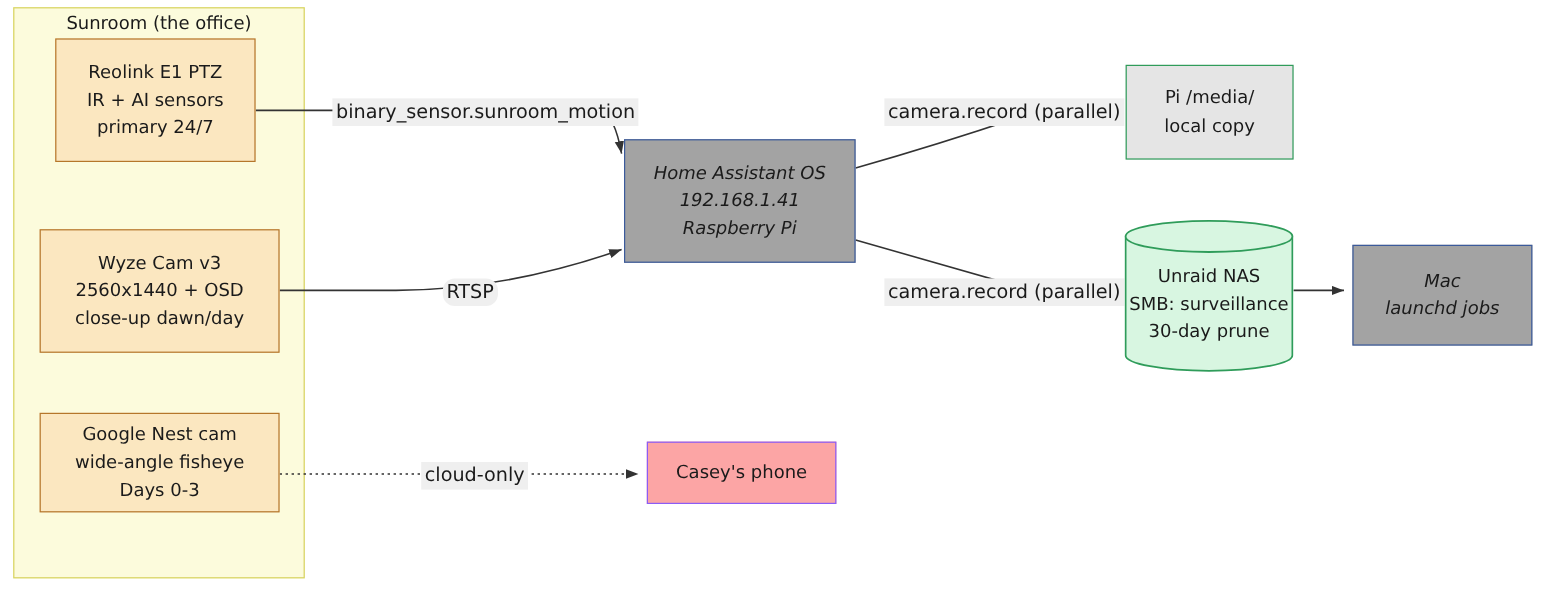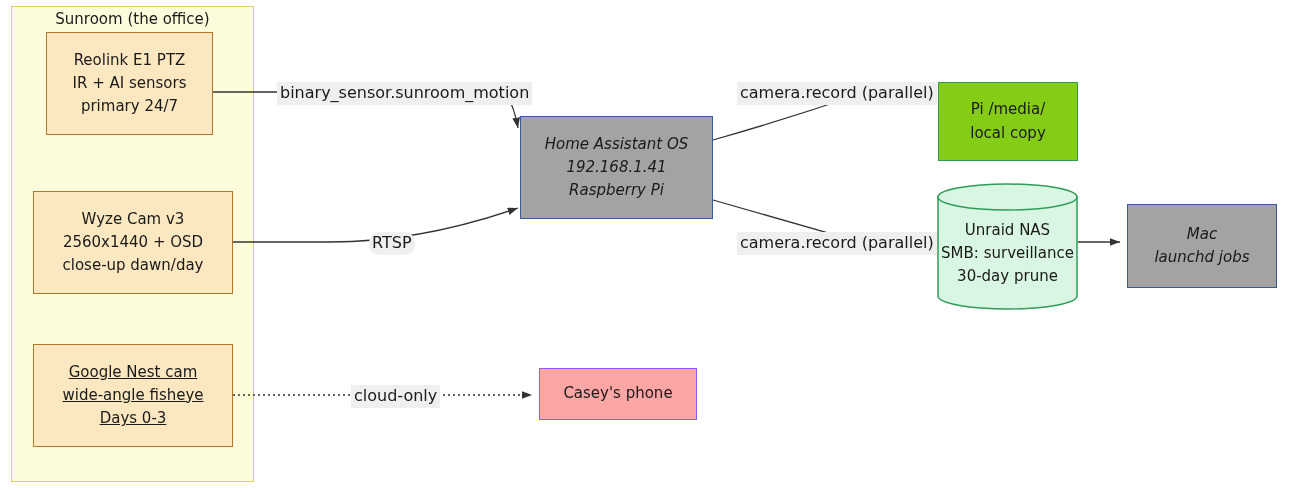--- a/index.html
+++ b/index.html
@@ -59,36 +59,35 @@
     color: #1a1a1a;
   }
 
   
   .cam {
     background: #fbe7c0;
     border: 1.5px solid #b5762a;
   }
   #node-reolink { left: 46px; top: 32px; width: 167px; height: 103px; }
   #node-wyze    { left: 33px; top: 191px; width: 200px; height: 103px; }
-  #node-nest    { left: 33px; top: 344px; width: 200px; height: 103px; text-decoration: underline; }
+  #node-nest    { left: 33px; top: 344px; width: 200px; height: 83px; }
 
   
   .blue {
     background: #a3a3a3;
     border: 1.5px solid #3b5a9b;
     font-style: italic;
   }
   #node-ha  { left: 520px; top: 116px; width: 193px; height: 103px; }
   #node-mac { left: 1127px; top: 204px; width: 150px; height: 84px; }
 
   
   .green {
-    background: #84cc16;
+    background: #e5e5e5;
     border: 1.5px solid #2f9c5a;
-    margin-top: 28px;
   }
   #node-pimedia { left: 938px; top: 54px; width: 140px; height: 79px; }
 
   
   .purple {
     background: #fca5a5;
     border: 1.5px solid #8b5cf6;
   }
   #node-phone { left: 539px; top: 368px; width: 158px; height: 52px; }
 

